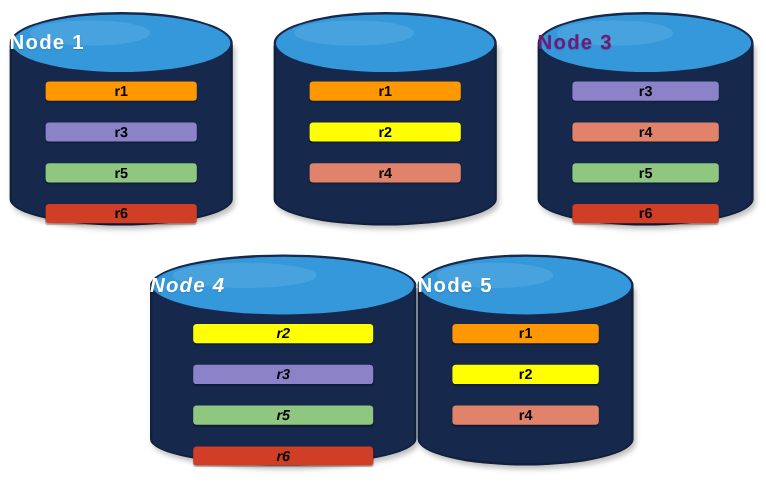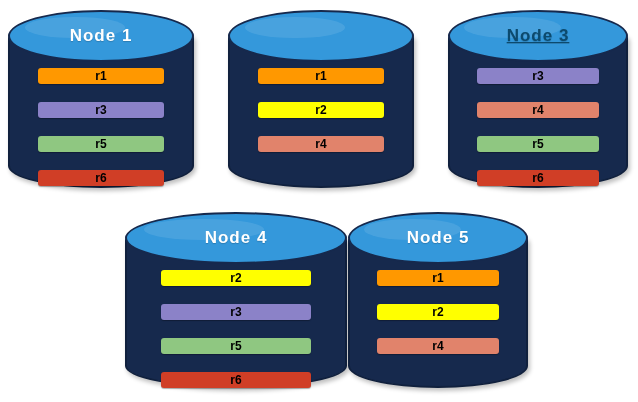--- a/index.html
+++ b/index.html
@@ -64,21 +64,20 @@
     background: rgba(255,255,255,0.10);
     pointer-events: none;
   }
   .node-label {
     position: absolute;
     left: 0;
     right: 0;
     top: 0;
     height: 52px;
     line-height: 52px;
-    text-align: center;
     color: #ffffff;
     font-size: 17px;
     font-weight: bold;
     letter-spacing: 1px;
     z-index: 3;
     text-shadow: 0 1px 1px rgba(0,0,0,0.18);
     white-space: nowrap;
   }
 
   
@@ -136,30 +135,30 @@
         <div class="replica" style="background: rgb(255, 255, 0); color: rgb(0, 0, 0);">r2</div>
         <div class="replica" style="background: rgb(225, 131, 107); color: rgb(0, 0, 0);">r4</div>
       </div>
     </div>
     <div class="node" style="left: 448px; top: 10px; width: 180px; height: 178px;">
       <div class="cyl">
         <div class="cyl-body" style="background: rgb(22, 41, 77); border-color: rgb(16, 32, 61);"></div>
         <div class="cyl-top" style="background: rgb(52, 152, 219); border-color: rgb(22, 41, 77);">
           <div class="cyl-top-sheen"></div>
         </div>
-        <div class="node-label" style="color: #0c4a6e; text-decoration: underline;">Node  3</div>
+        <div class="node-label" style="color: #701a75;">Node  3</div>
       </div>
       <div class="replicas" style="top: 58px;">
         <div class="replica" style="background: rgb(139, 130, 200); color: rgb(0, 0, 0);">r3</div>
         <div class="replica" style="background: rgb(225, 131, 107); color: rgb(0, 0, 0);">r4</div>
         <div class="replica" style="background: rgb(143, 199, 129); color: rgb(0, 0, 0);">r5</div>
         <div class="replica" style="background: rgb(208, 62, 38); color: rgb(0, 0, 0);">r6</div>
       </div>
     </div>
-    <div class="node" style="left: 125px; top: 212px; width: 222px; height: 176px;">
+    <div class="node" style="left: 125px; top: 212px; width: 222px; height: 176px; font-style: italic;">
       <div class="cyl">
         <div class="cyl-body" style="background: rgb(22, 41, 77); border-color: rgb(16, 32, 61);"></div>
         <div class="cyl-top" style="background: rgb(52, 152, 219); border-color: rgb(22, 41, 77);">
           <div class="cyl-top-sheen"></div>
         </div>
         <div class="node-label" style="color: rgb(255, 255, 255);">Node  4</div>
       </div>
       <div class="replicas" style="top: 58px;">
         <div class="replica" style="background: rgb(255, 255, 0); color: rgb(0, 0, 0);">r2</div>
         <div class="replica" style="background: rgb(139, 130, 200); color: rgb(0, 0, 0);">r3</div>

